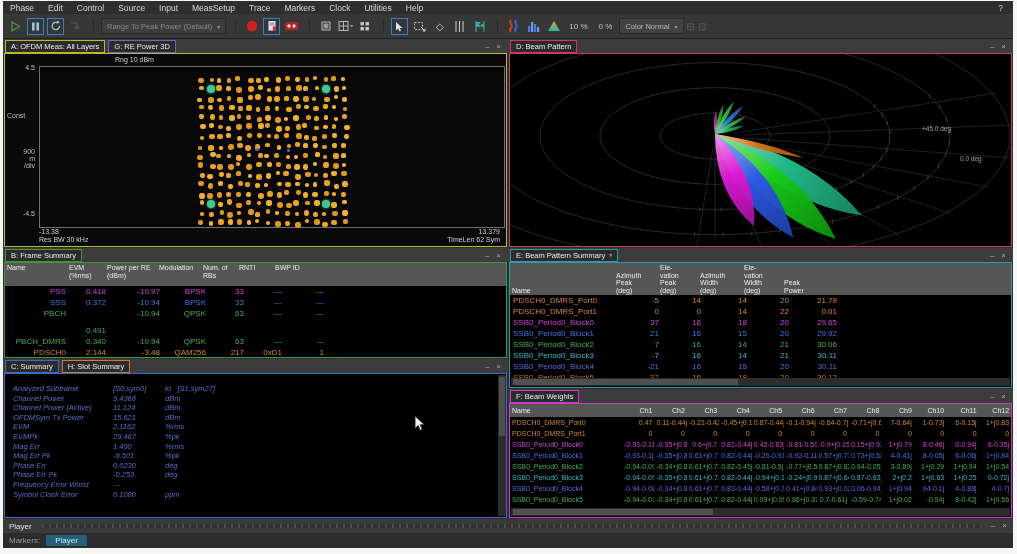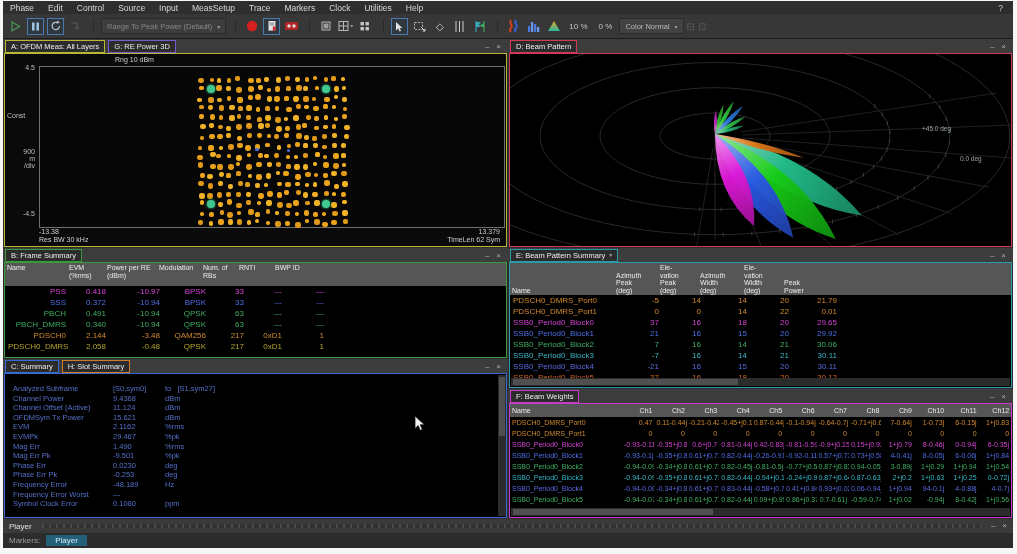--- a/index.html
+++ b/index.html
@@ -47,21 +47,21 @@
   .cpilot{position:absolute;border-radius:50%;}
 
   
   .trow,.throw{display:flex;align-items:stretch;}
   .throw{background:#565656;color:#ececec;}
   .hcell{font-size:7px;line-height:7.5px;padding:1px 2px;white-space:pre-line;overflow:hidden;}
   .cell{font-size:8px;line-height:11px;height:11px;padding:0 3px;text-align:right;white-space:nowrap;overflow:hidden;}
   .fcell{font-size:7px;line-height:11px;height:11px;padding:0 2px;text-align:right;white-space:nowrap;overflow:hidden;}
 
   
-  .sumwrap{padding:10px 0 0 8px;}
+  .sumwrap{padding:10px 0 0 8px;font-style:italic;}
   .sline{display:flex;font-size:7.5px;line-height:9.6px;color:#5570c8;}
   .slabel{width:100px;flex:0 0 auto;}
   .svalue{width:52px;flex:0 0 auto;}
   .sunit{white-space:pre;}
 
   
   .hscroll{position:absolute;left:1px;right:1px;bottom:1px;height:8px;background:#2c2c2c;}
   .hthumb{position:absolute;top:1px;bottom:1px;background:#505050;}
   .vscroll{position:absolute;top:1px;bottom:1px;right:0;width:8px;background:#2c2c2c;}
   .vthumb{position:absolute;left:1px;right:1px;background:#505050;}
@@ -706,21 +706,21 @@
                 <div class="cell" style="width: 58px;">SSS</div>
                 <div class="cell" style="width: 34px;">0.372</div>
                 <div class="cell" style="width: 48px;">-10.94</div>
                 <div class="cell" style="width: 40px;">BPSK</div>
                 <div class="cell" style="width: 32px;">33</div>
                 <div class="cell" style="width: 32px;">---</div>
                 <div class="cell" style="width: 36px;">---</div>
               </div>
               <div class="trow" style="color: rgb(63, 175, 99);">
                 <div class="cell" style="width: 58px;">PBCH</div>
-                <div class="cell" style="width: 34px;">0.491</div>
+                <div class="cell" style="width: 34px; margin-top: 17px;">0.491</div>
                 <div class="cell" style="width: 48px;">-10.94</div>
                 <div class="cell" style="width: 40px;">QPSK</div>
                 <div class="cell" style="width: 32px;">63</div>
                 <div class="cell" style="width: 32px;">---</div>
                 <div class="cell" style="width: 36px;">---</div>
               </div>
               <div class="trow" style="color: rgb(63, 175, 99);">
                 <div class="cell" style="width: 58px;">PBCH_DMRS</div>
                 <div class="cell" style="width: 34px;">0.340</div>
                 <div class="cell" style="width: 48px;">-10.94</div>
@@ -874,21 +874,21 @@
                 <div class="slabel">Analyzed Subframe</div>
                 <div class="svalue">[S0,sym0]</div>
                 <div class="sunit">to   [S1,sym27]</div>
               </div>
               <div class="sline">
                 <div class="slabel">Channel Power</div>
                 <div class="svalue">9.4368</div>
                 <div class="sunit">dBm</div>
               </div>
               <div class="sline">
-                <div class="slabel">Channel Offset (Active)</div>
+                <div class="slabel">Channel Power (Active)</div>
                 <div class="svalue">11.124</div>
                 <div class="sunit">dBm</div>
               </div>
               <div class="sline">
                 <div class="slabel">OFDMSym Tx Power</div>
                 <div class="svalue">15.621</div>
                 <div class="sunit">dBm</div>
               </div>
               <div class="sline">
                 <div class="slabel">EVM</div>
@@ -912,25 +912,20 @@
               </div>
               <div class="sline">
                 <div class="slabel">Phase Err</div>
                 <div class="svalue">0.0230</div>
                 <div class="sunit">deg</div>
               </div>
               <div class="sline">
                 <div class="slabel">Phase Err Pk</div>
                 <div class="svalue">-0.253</div>
                 <div class="sunit">deg</div>
-              </div>
-              <div class="sline">
-                <div class="slabel">Frequency Error</div>
-                <div class="svalue">-48.189</div>
-                <div class="sunit">Hz</div>
               </div>
               <div class="sline">
                 <div class="slabel">Frequency Error Worst</div>
                 <div class="svalue">---</div>
                 <div class="sunit"></div>
               </div>
               <div class="sline">
                 <div class="slabel">Symbol Clock Error</div>
                 <div class="svalue">0.1080</div>
                 <div class="sunit">ppm</div>

